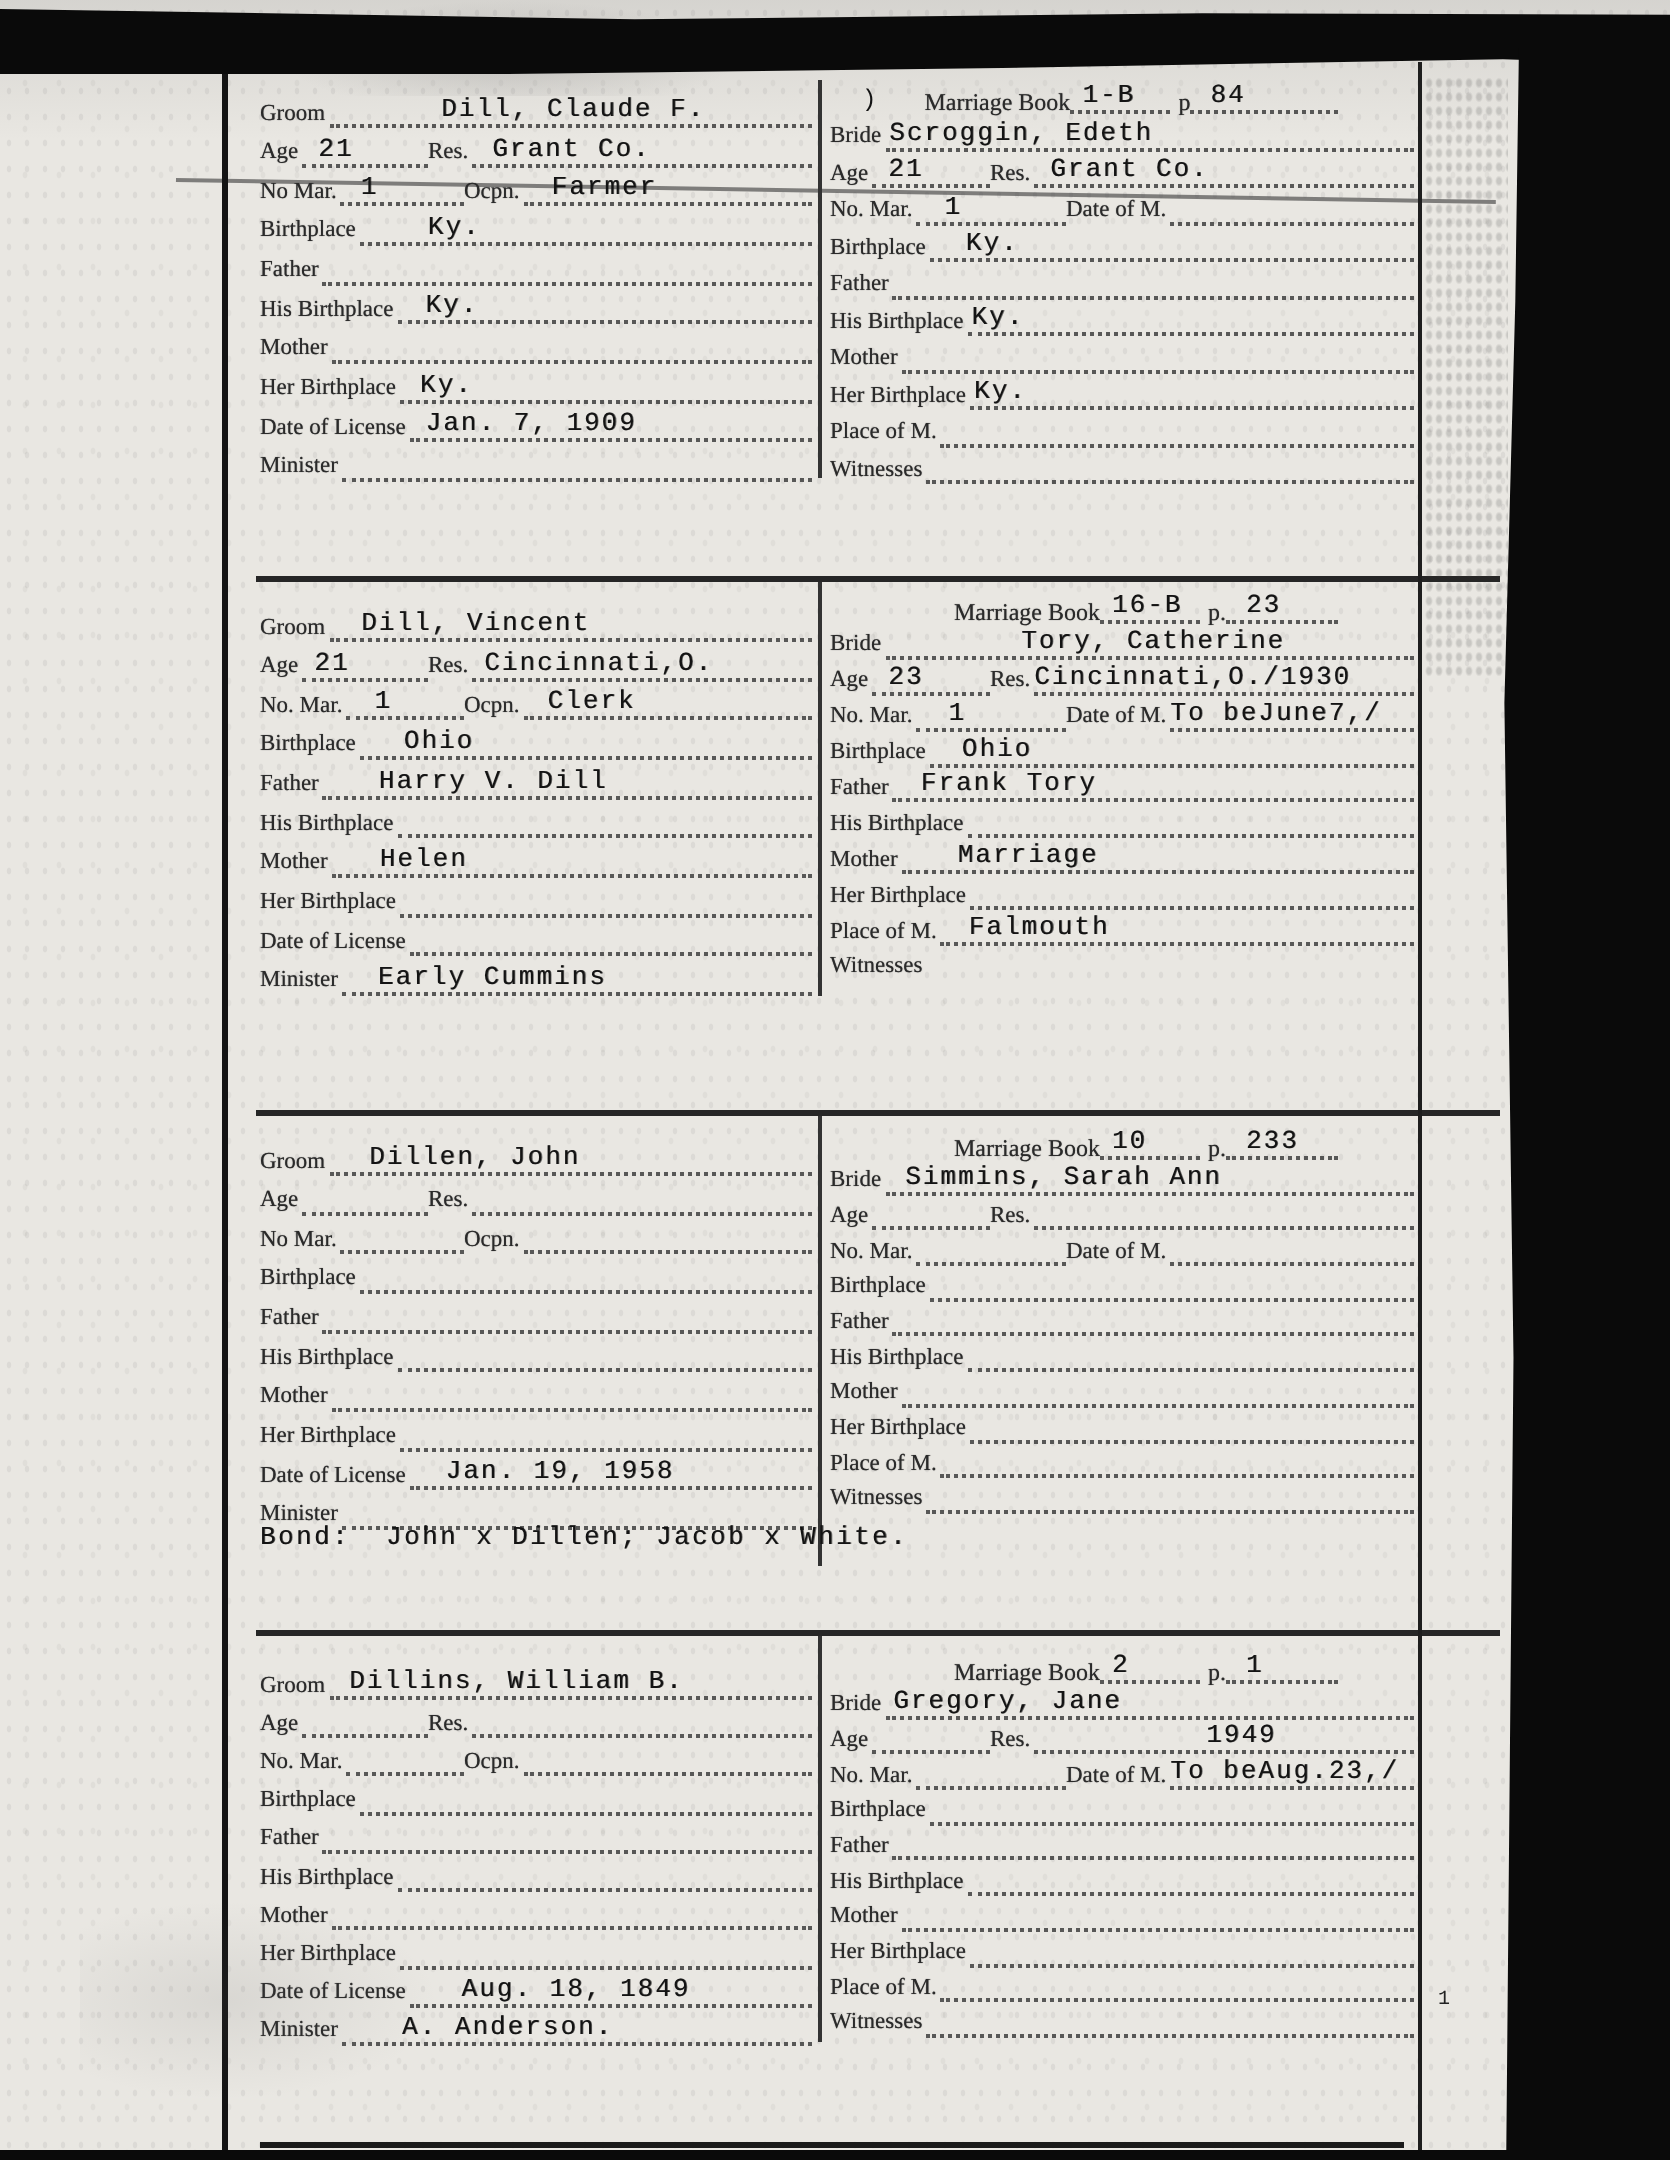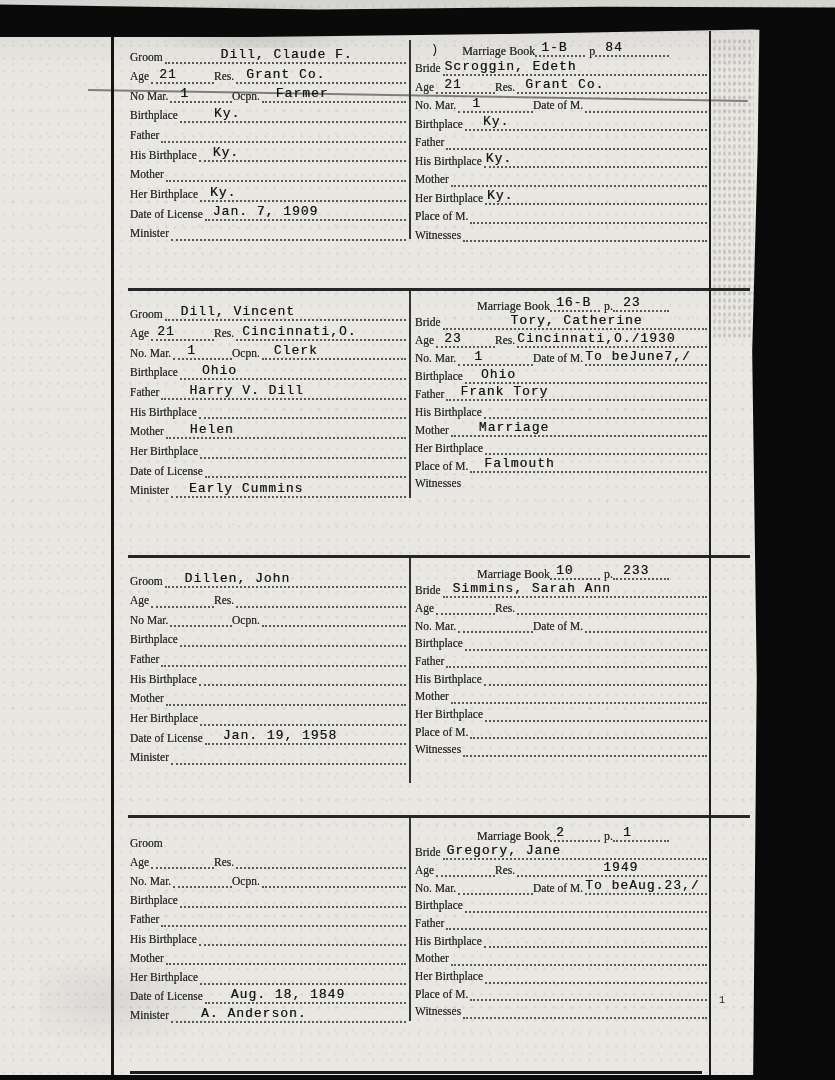--- a/index.html
+++ b/index.html
@@ -664,27 +664,31 @@
           </div>
           <div class="row">
             <div class="cell">
               <span class="lbl">Witnesses</span>
               <div class="leader">
                 <span class="val" style="left: 10px;"></span>
               </div>
             </div>
           </div>
         </div>
+        <div class="footnote" style="top: 206px;">Bond:  John x Dillen; Jacob x White.</div>
       </div>
       <div class="record" style="top: 815px; height: 210px;">
         <div class="divider"></div>
         <div class="col left" style="top: 20px; height: 188px;">
           <div class="row">
             <div class="cell">
               <span class="lbl">Groom</span>
+              <div class="leader">
+                <span class="val" style="left: 10px;">Dillins, William B.</span>
+              </div>
             </div>
           </div>
           <div class="row">
             <div class="cell" style="flex: 0 0 84px;">
               <span class="lbl">Age</span>
               <div class="leader">
                 <span class="val" style="left: 10px;"></span>
               </div>
             </div>
             <div class="cell">

